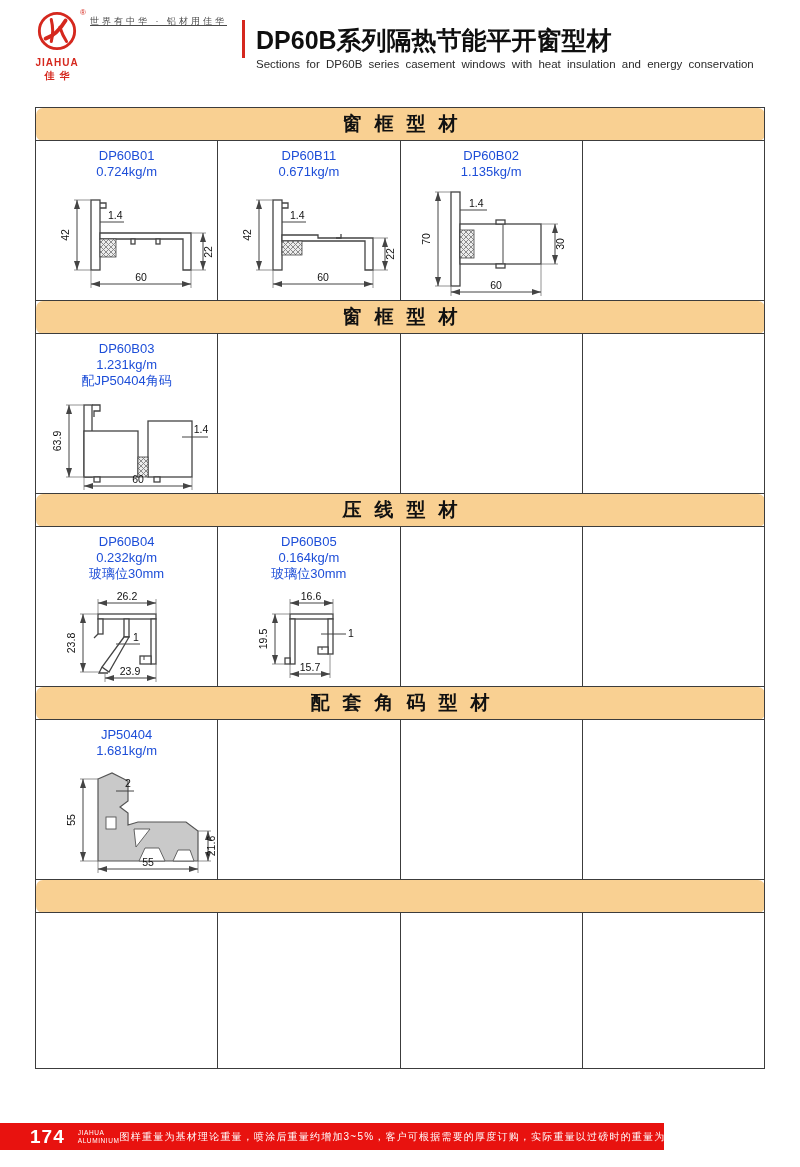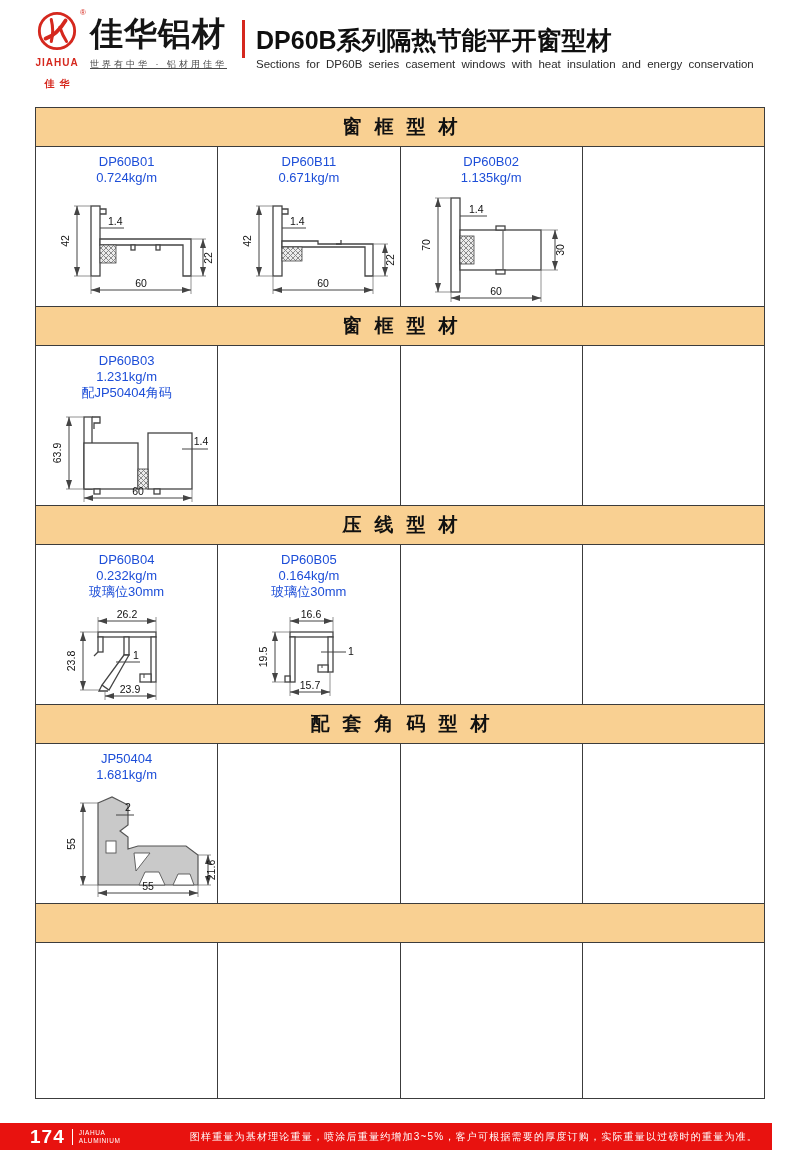--- a/index.html
+++ b/index.html
@@ -8,54 +8,54 @@
     width:800px; height:1167px; position:relative; overflow:hidden;
     font-family:"Liberation Sans","DejaVu Sans",sans-serif; color:#1c1c1c;
   }
 
   
   .hdr { position:absolute; top:10px; left:28px; right:10px; display:flex; align-items:flex-start; }
   .logo { width:58px; text-align:center; position:relative; }
   .emblem-wrap { position:relative; display:inline-block; }
   .reg { position:absolute; top:-2px; right:-8px; font-size:8px; color:#d5281e; }
   .logo-en { color:#d5281e; font-weight:bold; font-size:10px; letter-spacing:1px; margin-top:1px; }
-  .logo-cn { color:#d5281e; font-weight:bold; font-size:10px; letter-spacing:5px; text-indent:5px; margin-top:9px; }
+  .logo-cn { color:#d5281e; font-weight:bold; font-size:10px; letter-spacing:5px; text-indent:5px; margin-top:1px; }
   .brand-block { margin-left:4px; width:140px; }
   .brand-name { font-size:33px; font-weight:bold; color:#151515; letter-spacing:1px; line-height:38px; margin-top:5px; white-space:nowrap; }
   .slogan { font-size:9px; color:#4a4a4a; letter-spacing:3px; margin-top:5px; white-space:nowrap;text-decoration:underline; }
   .red-divider { width:3px; height:38px; background:#d5281e; margin:10px 11px 0 12px; }
   .title-block { margin-top:16px; }
   .page-title { font-size:25px; font-weight:bold; color:#0f0f0f; line-height:29px; white-space:nowrap; }
   .page-subtitle { font-size:11.5px; color:#2a2a2a; margin-top:3px; word-spacing:3px; white-space:nowrap;text-align:right; }
 
   
   table.catalog { position:absolute; left:35px; top:107px; width:730px; border-collapse:collapse; table-layout:fixed; }
   table.catalog td { border:1px solid #3c3c3c; }
   tr.sec td {
-    background:#f9d092; height:39px; text-align:center; vertical-align:middle;
-    font-size:19px; font-weight:bold; color:#111; letter-spacing:13px; text-indent:13px;
+    background:#f9d092; height:33px; text-align:center; vertical-align:middle;
+    font-size:19px; font-weight:bold; color:#111; letter-spacing:13px; text-indent:13px;border-radius:7px;
   }
   tr.r1 td { height:158px; } tr.r2 td { height:157px; } tr.r3 td { height:155px; }
   tr.r4 td { height:156px; } tr.r5 td { height:156px; }
   td.cell { vertical-align:top; text-align:center; padding-top:7px; background:#fff; }
   .pcode, .pweight, .pnote { font-size:13px; line-height:16px; color:#1d4ed8; }
   .profile-svg { display:block; margin:2px auto 0 auto; }
 
   
   .shape  { fill:#fff; stroke:#444; stroke-width:1.3; }
   .oline  { fill:none; stroke:#444; stroke-width:1.3; }
   .solid  { fill:#c9c9c9; stroke:#555; stroke-width:1.2; }
   .cut    { fill:#fff;  stroke:#555; stroke-width:0.9; }
   .hatch  { fill:url(#hb); stroke:#444; stroke-width:0.8; }
   .dim    { stroke:#444; stroke-width:1; }
   .ext    { stroke:#777; stroke-width:0.8; }
   .dt     { font-family:"Liberation Sans","DejaVu Sans",sans-serif; font-size:10.5px; fill:#111; }
 
   
-  .footer { position:absolute; left:0; top:1123px; width:772px; height:27px; background:#e8120f; color:#fff; display:flex; align-items:center; }
+  .footer { position:absolute; left:0; top:1123px; width:664px; height:27px; background:#e8120f; color:#fff; display:flex; align-items:center; }
   .pageno { font-size:19px; font-weight:bold; padding-left:30px; letter-spacing:1px; }
   .fdiv { width:1px; height:16px; background:#fff; margin:0 6px 0 7px; }
   .fbrand { display:flex; flex-direction:column; justify-content:center; }
   .fbrand span { font-size:6.5px; line-height:7.5px; letter-spacing:0.6px; }
   .fnote { margin-left:auto; padding-right:14px; font-size:10px; letter-spacing:1.2px; white-space:nowrap; }
 </style>
 </head>
 <body>
 
 <svg width="0" height="0" style="position:absolute" aria-hidden="true">
@@ -81,21 +81,20 @@
         <path d="M10,30 Q22,26 31,11" stroke="#d5281e" stroke-width="4" fill="none" stroke-linecap="round"></path>
         <path d="M16,10 Q19,22 16,33" stroke="#d5281e" stroke-width="3.2" fill="none" stroke-linecap="round"></path>
         <path d="M25,18 Q28,27 32,33" stroke="#d5281e" stroke-width="3.2" fill="none" stroke-linecap="round"></path>
       </svg>
       <span class="reg">®</span>
     </div>
     <div class="logo-en">JIAHUA</div>
     <div class="logo-cn">佳华</div>
   </div>
   <div class="brand-block">
-    <div class="brand-name">佳华铝材</div>
     <div class="slogan">世界有中华 · 铝材用佳华</div>
   </div>
   <div class="red-divider"></div>
   <div class="title-block">
     <div class="page-title">DP60B系列隔热节能平开窗型材</div>
     <div class="page-subtitle">Sections for DP60B series casement windows with heat insulation and energy conservation</div>
   </div>
 </div>
 
 <table class="catalog">

